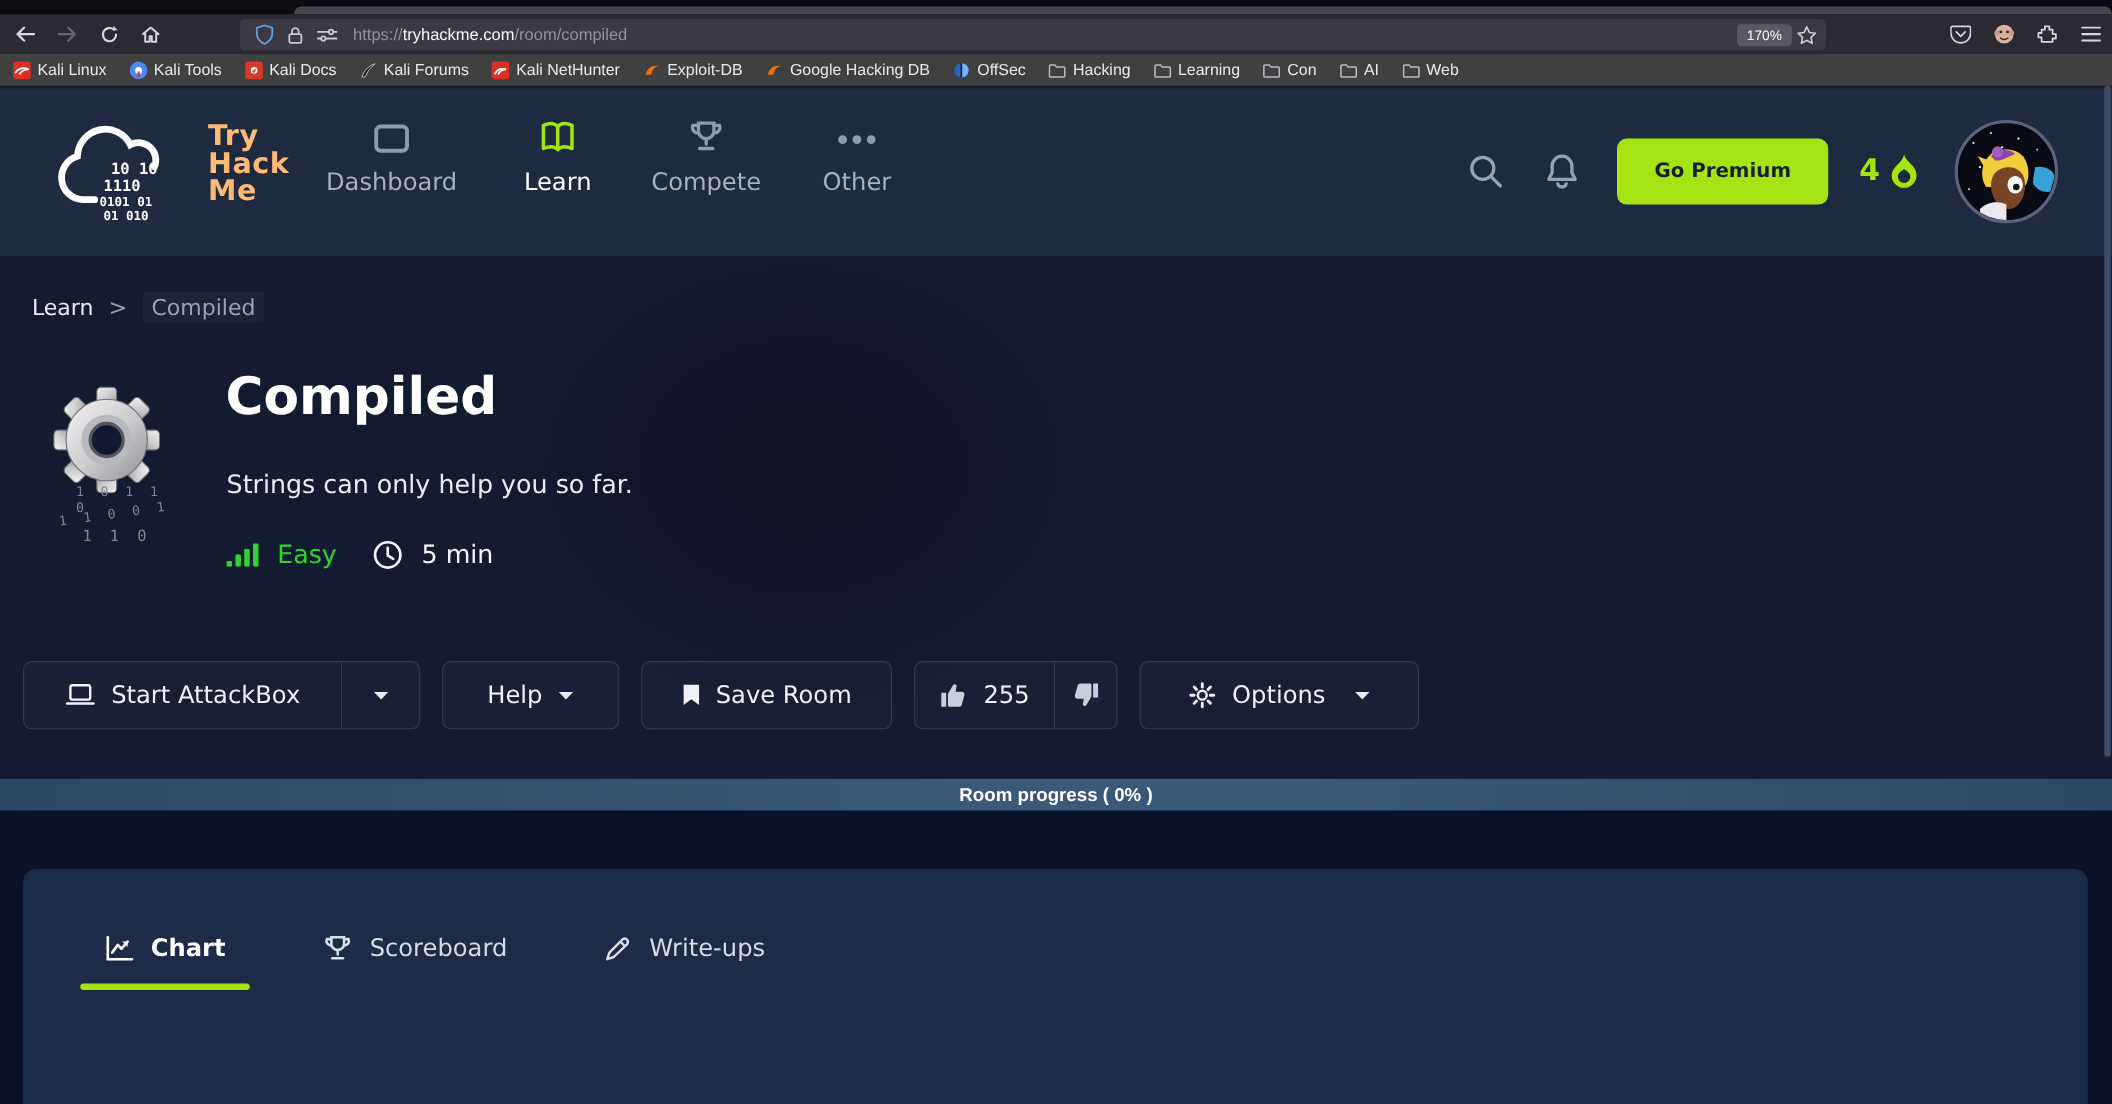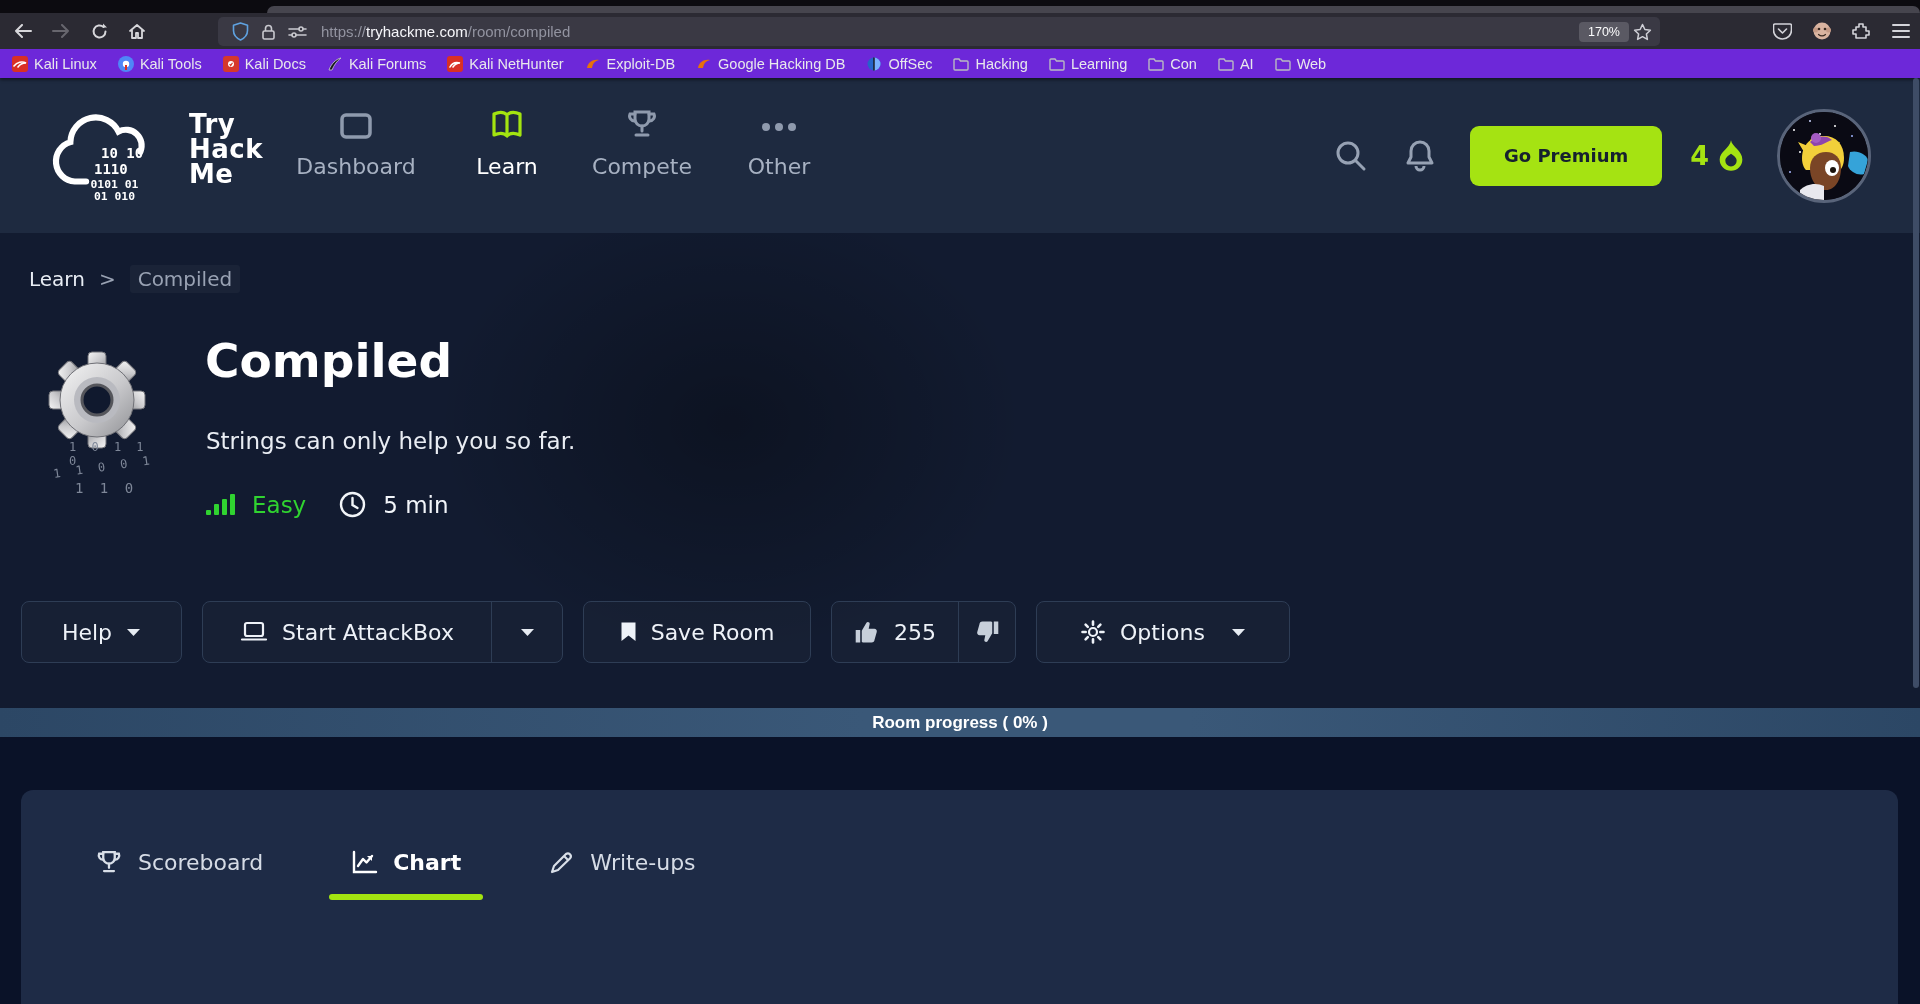--- a/index.html
+++ b/index.html
@@ -13,31 +13,31 @@
   .nav-btns { position:absolute; left:8px; top:0; height:36px; display:flex; align-items:center; gap:8px; }
   .tb-btn { width:30px; height:28px; display:flex; align-items:center; justify-content:center; border-radius:4px; color:#d7d7db; }
   .tb-btn.dim { color:#67666e; }
   .urlbar { position:absolute; left:218px; right:260px; top:4px; height:29px; background:#3a3944; border-radius:5px;
             display:flex; align-items:center; padding:0 8px; font-family:"Liberation Sans", sans-serif; }
   .urlbar .sep-ic { margin:0 6px; display:flex; align-items:center; }
   .url-text { font-size:15px; color:#f6f6fa; margin-left:8px; white-space:nowrap; flex:1; }
   .url-text .dim { color:#9293a0; }
   .zoom-badge { background:#5a5963; color:#fdfdfe; font-size:12.5px; padding:3px 9px; border-radius:4px; margin-right:4px; }
   .right-icons { position:absolute; right:10px; top:0; height:36px; display:flex; align-items:center; gap:20px; color:#d4d4da; }
-  .bookmarksbar { position:absolute; left:0; top:49px; width:1920px; height:29px; background:#6d28d9;
+  .bookmarksbar { position:absolute; left:0; top:49px; width:1920px; height:29px; background:#404040;
                   box-shadow:0 2px 3px rgba(0,0,0,.45); display:flex; align-items:center; gap:21px; padding-left:12px;
                   font-family:"Liberation Sans", sans-serif; z-index:29; }
   .bm { display:flex; align-items:center; gap:6px; color:#e8e8ec; font-size:14.5px; white-space:nowrap; }
   .fav { width:16px; height:16px; border-radius:3px; position:relative; flex:none; }
   .fav svg { position:absolute; inset:0; }
 
   
   .thm-header { position:absolute; left:0; top:78px; width:1920px; height:155px; background:#1e2a40; z-index:10; }
   .logo { position:absolute; left:45px; top:8px; display:flex; }
-  .logo-word { margin:26px 0 0 4px; color:#ffffff; font-size:26px; font-weight:700; line-height:25px; letter-spacing:.5px; }
+  .logo-word { margin:26px 0 0 4px; color:#fdba74; font-size:26px; font-weight:700; line-height:25px; letter-spacing:.5px; }
   .main-nav { position:absolute; left:290px; top:22px; display:flex; gap:50px; }
   .nav-item { display:flex; flex-direction:column; align-items:center; gap:14px; color:#a7b1c2; font-size:22px; }
   .nav-item .nicon { height:40px; display:flex; align-items:flex-end; color:#8f9aad; }
   .nav-item.active { color:#ffffff; }
   .nav-item.active .nicon { color:#a3e410; }
   .hdr-right { position:absolute; right:49px; top:0; height:155px; display:flex; align-items:center; }
   .pill { height:56px; border-radius:28px; background:#5c1532; display:flex; align-items:center; gap:16px;
           padding:0 32px; color:#fff; font-size:20px; }
   .pill-dot { width:20px; height:20px; border-radius:50%; background:#f65b6a; }
   .ic-btn { color:#97a2b4; display:flex; }
@@ -437,47 +437,47 @@
     <span style="display:flex;">
       <svg width="27" height="27" viewBox="0 0 27 27">
           <circle cx="13.5" cy="13.5" r="11.5" stroke="#f2f5f9" stroke-width="2.4" fill="none"></circle>
           <path d="M13.5 7v7l5 3" stroke="#f2f5f9" stroke-width="2.4" fill="none" stroke-linecap="round"></path>
         </svg>
     </span>
     <span>5 min</span>
   </div>
 
   <div class="btn-row">
-    <div class="btn" style="width:161px;">
-      <span>Help</span>
-      <span class="caret">
-          <svg width="15" height="9" viewBox="0 0 15 9">
-            <path d="M1 1l6.5 7L14 1z" fill="currentColor"></path>
-          </svg>
-        </span>
-    </div>
-
     <div class="btn" style="width:361px; padding:0; gap:0;">
       <div class="sec" style="flex:1;">
         <span style="display:flex;">
           <svg width="28" height="24" viewBox="0 0 28 24">
               <rect x="5" y="3" width="18" height="13" rx="2" stroke="currentColor" stroke-width="2.2" fill="none"></rect>
               <path d="M2 19.5h24" stroke="currentColor" stroke-width="2.2" stroke-linecap="round"></path>
             </svg>
         </span>
         <span>Start AttackBox</span>
       </div>
       <div class="divider-v"></div>
       <div class="sec" style="width:70px;">
         <span class="caret">
             <svg width="15" height="9" viewBox="0 0 15 9">
               <path d="M1 1l6.5 7L14 1z" fill="currentColor"></path>
             </svg>
           </span>
       </div>
+    </div>
+
+    <div class="btn" style="width:161px;">
+      <span>Help</span>
+      <span class="caret">
+          <svg width="15" height="9" viewBox="0 0 15 9">
+            <path d="M1 1l6.5 7L14 1z" fill="currentColor"></path>
+          </svg>
+        </span>
     </div>
 
     <div class="btn" style="width:228px;">
       <span style="display:flex;">
         <svg width="17" height="22" viewBox="0 0 17 22">
             <path d="M1.5 1.5h14V20l-7-5.4L1.5 20z" fill="#eef2f8"></path>
           </svg>
       </span>
       <span>Save Room</span>
     </div>
@@ -520,41 +520,41 @@
   </div>
 
   <div class="progressbar">
     <span>Room progress ( 0% )</span>
   </div>
 </div>
 
 <div class="lower">
   <div class="card">
     <div class="tabs">
-      <div class="tab">
-        <span class="ticon">
-          <svg width="28" height="28" viewBox="0 0 34 32">
-              <path d="M10 4h14v7a7 7 0 0 1-14 0z" stroke="currentColor" stroke-width="2.8" fill="none"></path>
-              <path d="M10 6H5a5 5 0 0 0 5 7M24 6h5a5 5 0 0 1-5 7M17 18v5M11 27h12" stroke="currentColor" stroke-width="2.8" fill="none" stroke-linecap="round"></path>
-            </svg>
-        </span>
-        <span>Scoreboard</span>
-      </div>
       <div class="tab active">
         <span class="ticon">
           <svg width="27" height="25" viewBox="0 0 27 25">
               <path d="M3 2v20h22" stroke="currentColor" stroke-width="2.4" fill="none" stroke-linecap="round"></path>
               <path d="M7 16l5-7 3.5 3.5L21 6" stroke="currentColor" stroke-width="2.4" fill="none" stroke-linecap="round" stroke-linejoin="round"></path>
               <path d="M21 11V6h-5z" fill="currentColor"></path>
             </svg>
         </span>
         <span>Chart</span>
       </div>
       <div class="tab">
         <span class="ticon">
+          <svg width="28" height="28" viewBox="0 0 34 32">
+              <path d="M10 4h14v7a7 7 0 0 1-14 0z" stroke="currentColor" stroke-width="2.8" fill="none"></path>
+              <path d="M10 6H5a5 5 0 0 0 5 7M24 6h5a5 5 0 0 1-5 7M17 18v5M11 27h12" stroke="currentColor" stroke-width="2.8" fill="none" stroke-linecap="round"></path>
+            </svg>
+        </span>
+        <span>Scoreboard</span>
+      </div>
+      <div class="tab">
+        <span class="ticon">
           <svg width="26" height="26" viewBox="0 0 26 26">
               <path d="M3 23l2-6L17 5a3 3 0 0 1 4.2 4.2L9 21l-6 2z" stroke="currentColor" stroke-width="2.2" fill="none" stroke-linejoin="round"></path>
               <path d="M15 7l4 4" stroke="currentColor" stroke-width="2.2"></path>
             </svg>
         </span>
         <span>Write-ups</span>
       </div>
     </div>
   </div>
 </div>

